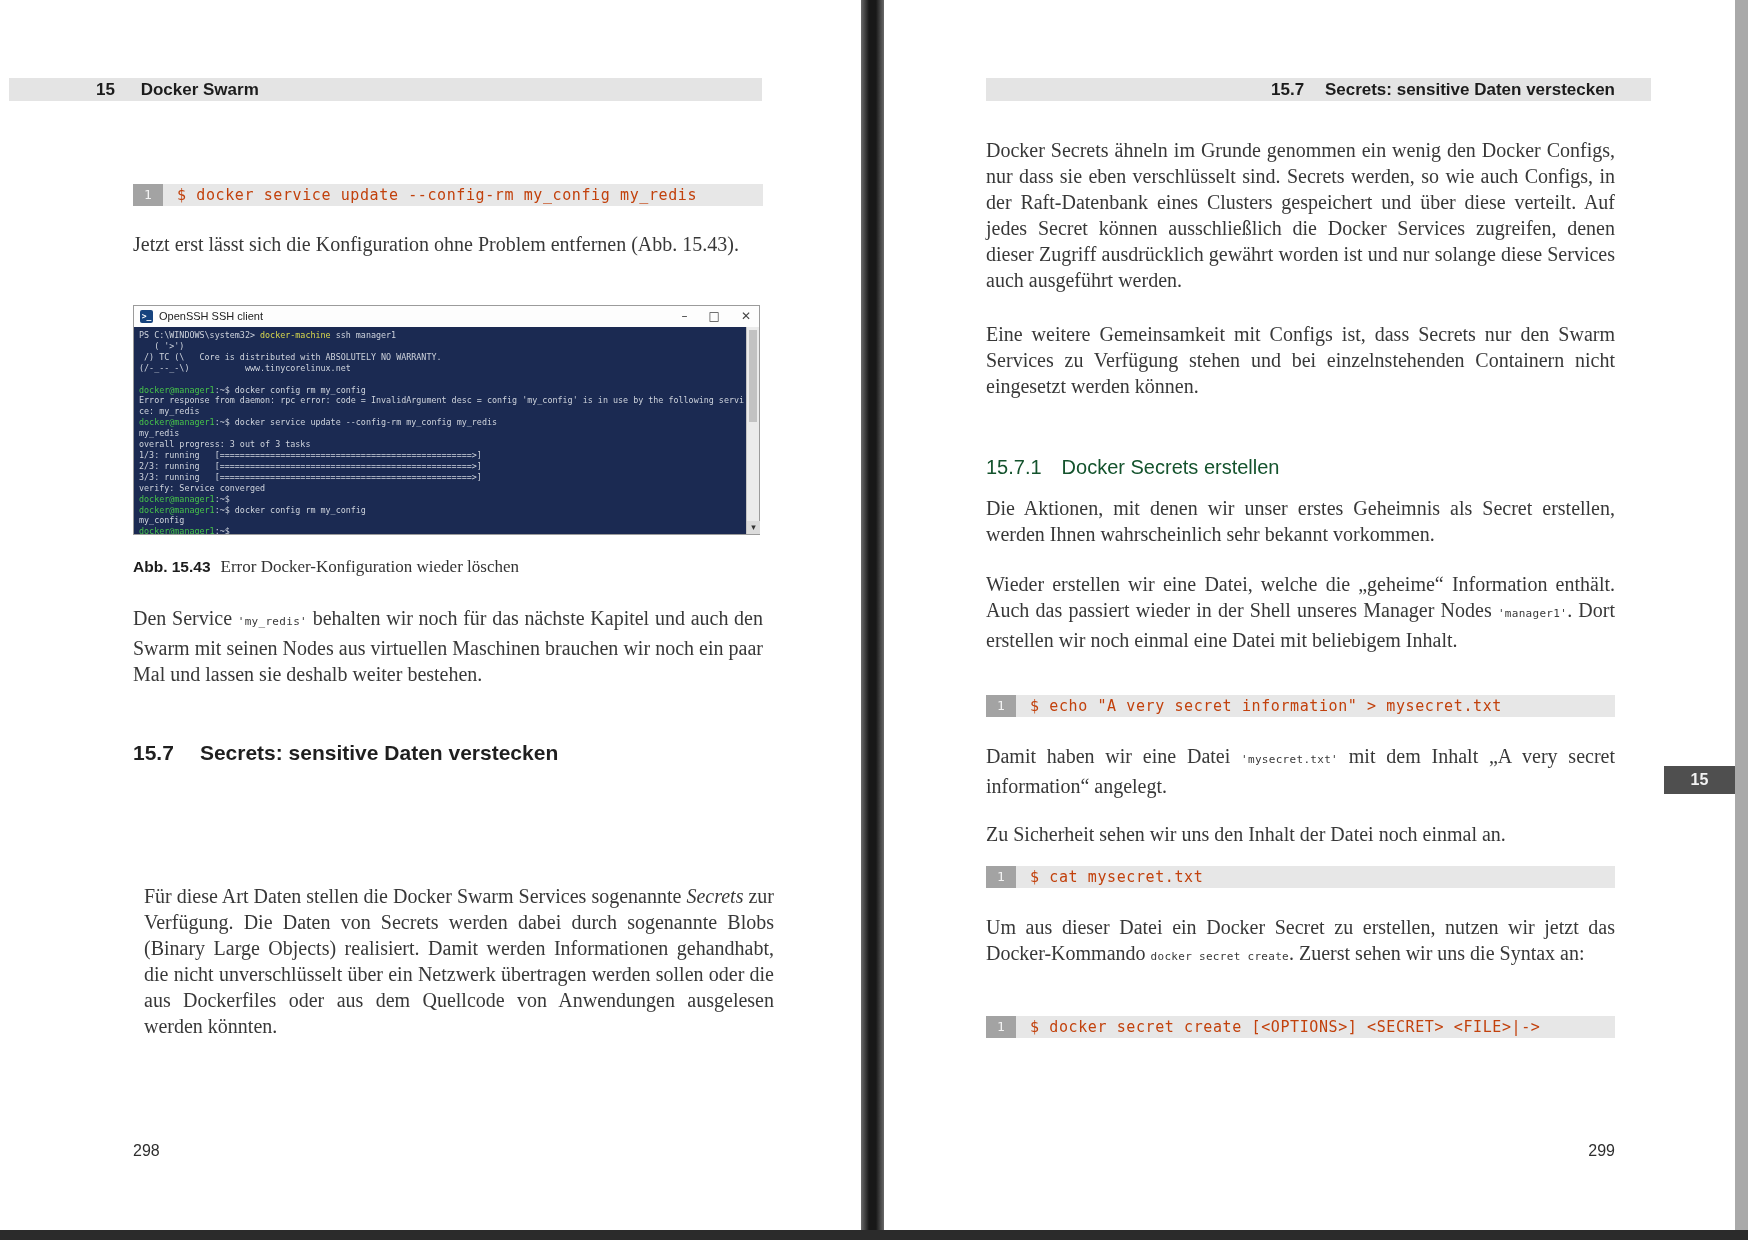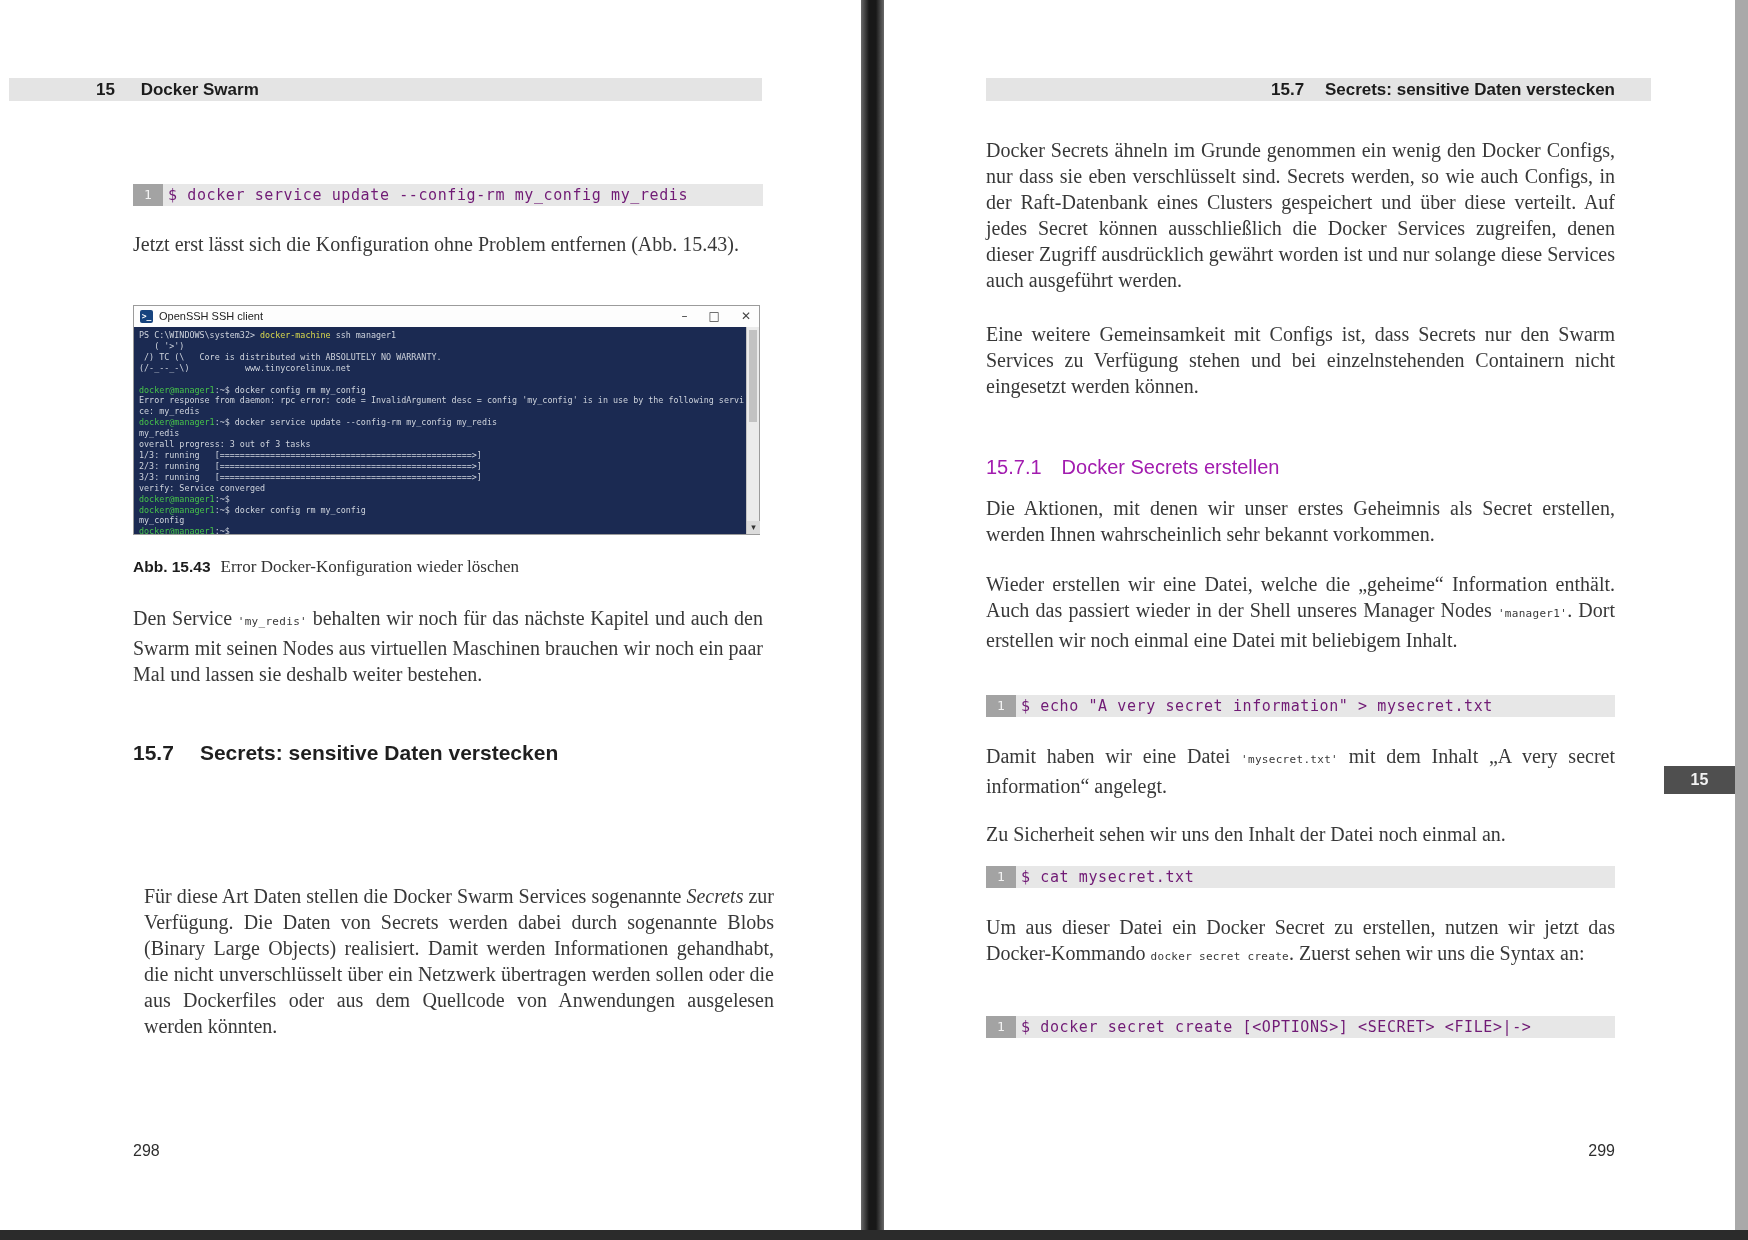--- a/index.html
+++ b/index.html
@@ -24,32 +24,32 @@
   .runhead-right .rh-title{margin-left:16px;}
 
   
   .body-text{width:630px;font-size:20px;line-height:26px;color:#383838;}
   .just{text-align:justify;}
   .mono{font-family:"DejaVu Sans Mono",monospace;font-size:11px;letter-spacing:.3px;}
   .it{font-style:italic;}
 
   
   .h2{display:flex;gap:26px;font:bold 21px/24px "Liberation Sans",sans-serif;color:#1f1f1f;}
-  .h3{display:flex;gap:20px;font:400 20px/23px "Liberation Sans",sans-serif;color:#a21caf;}
+  .h3{display:flex;gap:20px;font:400 20px/23px "Liberation Sans",sans-serif;color:#14532d;}
 
   
   .caption{font-size:17px;line-height:22px;color:#333;}
   .cap-label{font:bold 15.5px/22px "Liberation Sans",sans-serif;color:#1c1c1c;margin-right:10px;}
 
   
   .codeblock{width:630px;height:22px;background:#e7e7e7;display:flex;align-items:stretch;}
   .code-lineno{width:30px;background:#a3a3a3;color:#f3f3f3;text-align:center;
                font:13px/22px "DejaVu Sans Mono",monospace;}
-  .code-text{margin-left:5px;font:15px/22px "DejaVu Sans Mono",monospace;
-             letter-spacing:.6px;color:#701a75;white-space:pre;}
+  .code-text{margin-left:14px;font:15px/22px "DejaVu Sans Mono",monospace;
+             letter-spacing:.6px;color:#c2410c;white-space:pre;}
 
   
   .folio{font:16px/20px "Liberation Sans",sans-serif;color:#2e2e2e;}
   .folio-left{left:133px;top:1141px;}
   .folio-right{left:986px;top:1141px;width:629px;text-align:right;}
 
   
   .terminal{left:133px;top:305px;width:627px;height:230px;background:#fff;
             border:1px solid #9b9b9b;box-sizing:border-box;}
   .term-titlebar{height:21px;display:flex;align-items:center;padding:0 8px 0 6px;background:#fdfdfd;}

